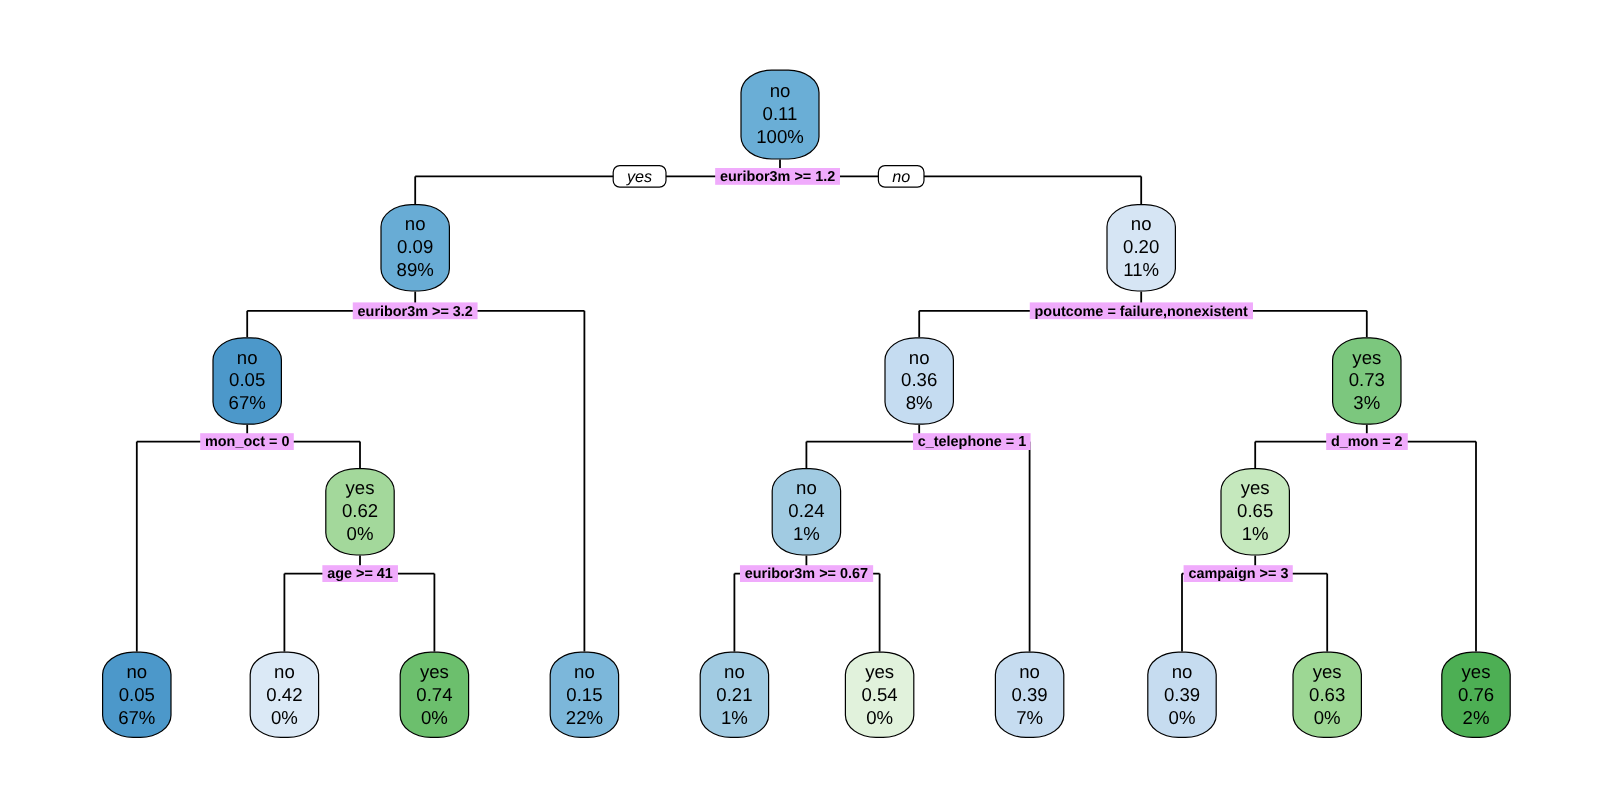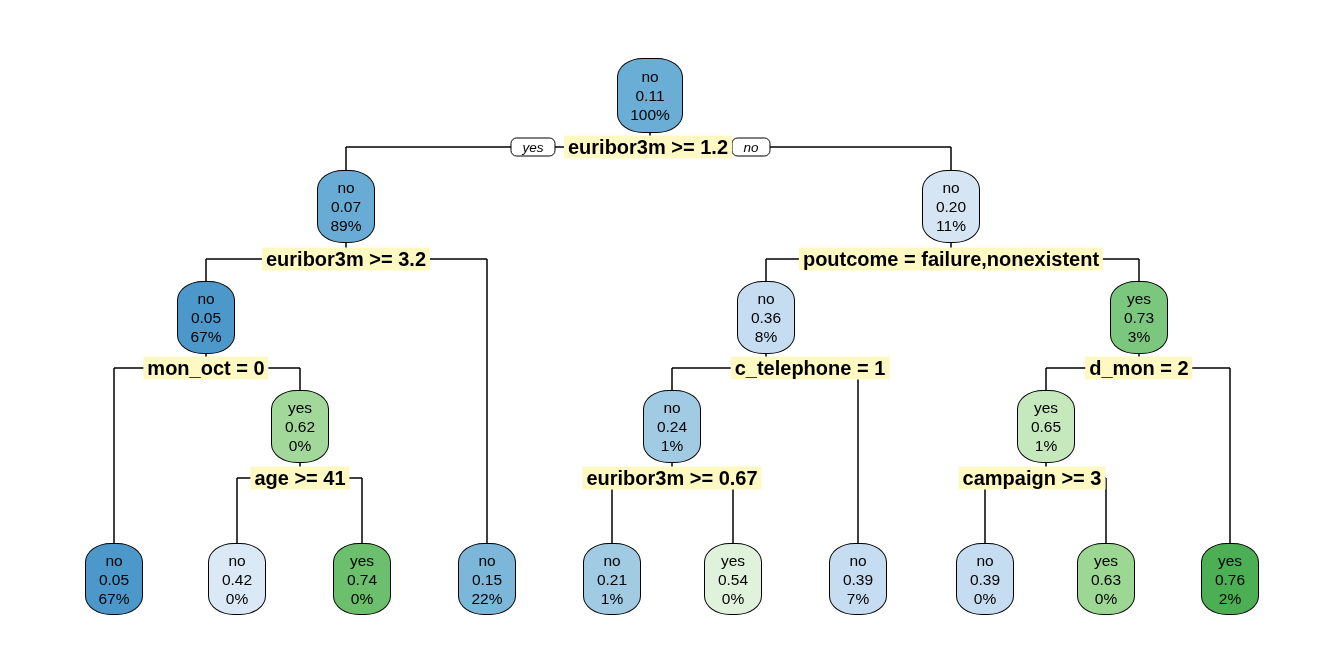--- a/index.html
+++ b/index.html
@@ -6,21 +6,21 @@
   .stage{position:relative;overflow:hidden;background:#ffffff;}
   svg.edges{position:absolute;left:0;top:0;}
   .node{
     position:absolute;box-sizing:border-box;
     border:1.6px solid #000;border-radius:26px/19px;
     display:flex;flex-direction:column;align-items:center;justify-content:center;
     color:#000;font-size:15.5px;line-height:19px;text-align:center;
   }
   .split{
     position:absolute;transform:translate(-50%,-50%);
-    background:#fef9c3;padding:0 4px;font-weight:700;font-size:20px;
+    background:#f0abfc;padding:0 4px;font-weight:700;font-size:12px;
     white-space:nowrap;color:#000;
   }
   .badge{
     position:absolute;transform:translate(-50%,-50%);
     background:#ffffff;border:1.4px solid #000;border-radius:6px;
     padding:0 11px;font-style:italic;font-size:13.5px;line-height:17px;color:#000;
     white-space:nowrap;
   }
 </style>
 </head>
@@ -76,21 +76,21 @@
     <div class="split" style="left: 300px; top: 478px;">age &gt;= 41</div>
     <div class="split" style="left: 672px; top: 478px;">euribor3m &gt;= 0.67</div>
     <div class="split" style="left: 1032px; top: 478px;">campaign &gt;= 3</div>
     <div class="node" style="left: 617px; top: 58px; width: 66px; height: 75px; background: rgb(106, 174, 214);">
       <span>no</span>
       <span>0.11</span>
       <span>100%</span>
     </div>
     <div class="node" style="left: 317px; top: 170px; width: 58px; height: 73px; background: rgb(104, 172, 213);">
       <span>no</span>
-      <span>0.07</span>
+      <span>0.09</span>
       <span>89%</span>
     </div>
     <div class="node" style="left: 922px; top: 170px; width: 58px; height: 73px; background: rgb(214, 229, 244);">
       <span>no</span>
       <span>0.20</span>
       <span>11%</span>
     </div>
     <div class="node" style="left: 177px; top: 281px; width: 58px; height: 73px; background: rgb(76, 152, 202);">
       <span>no</span>
       <span>0.05</span>

